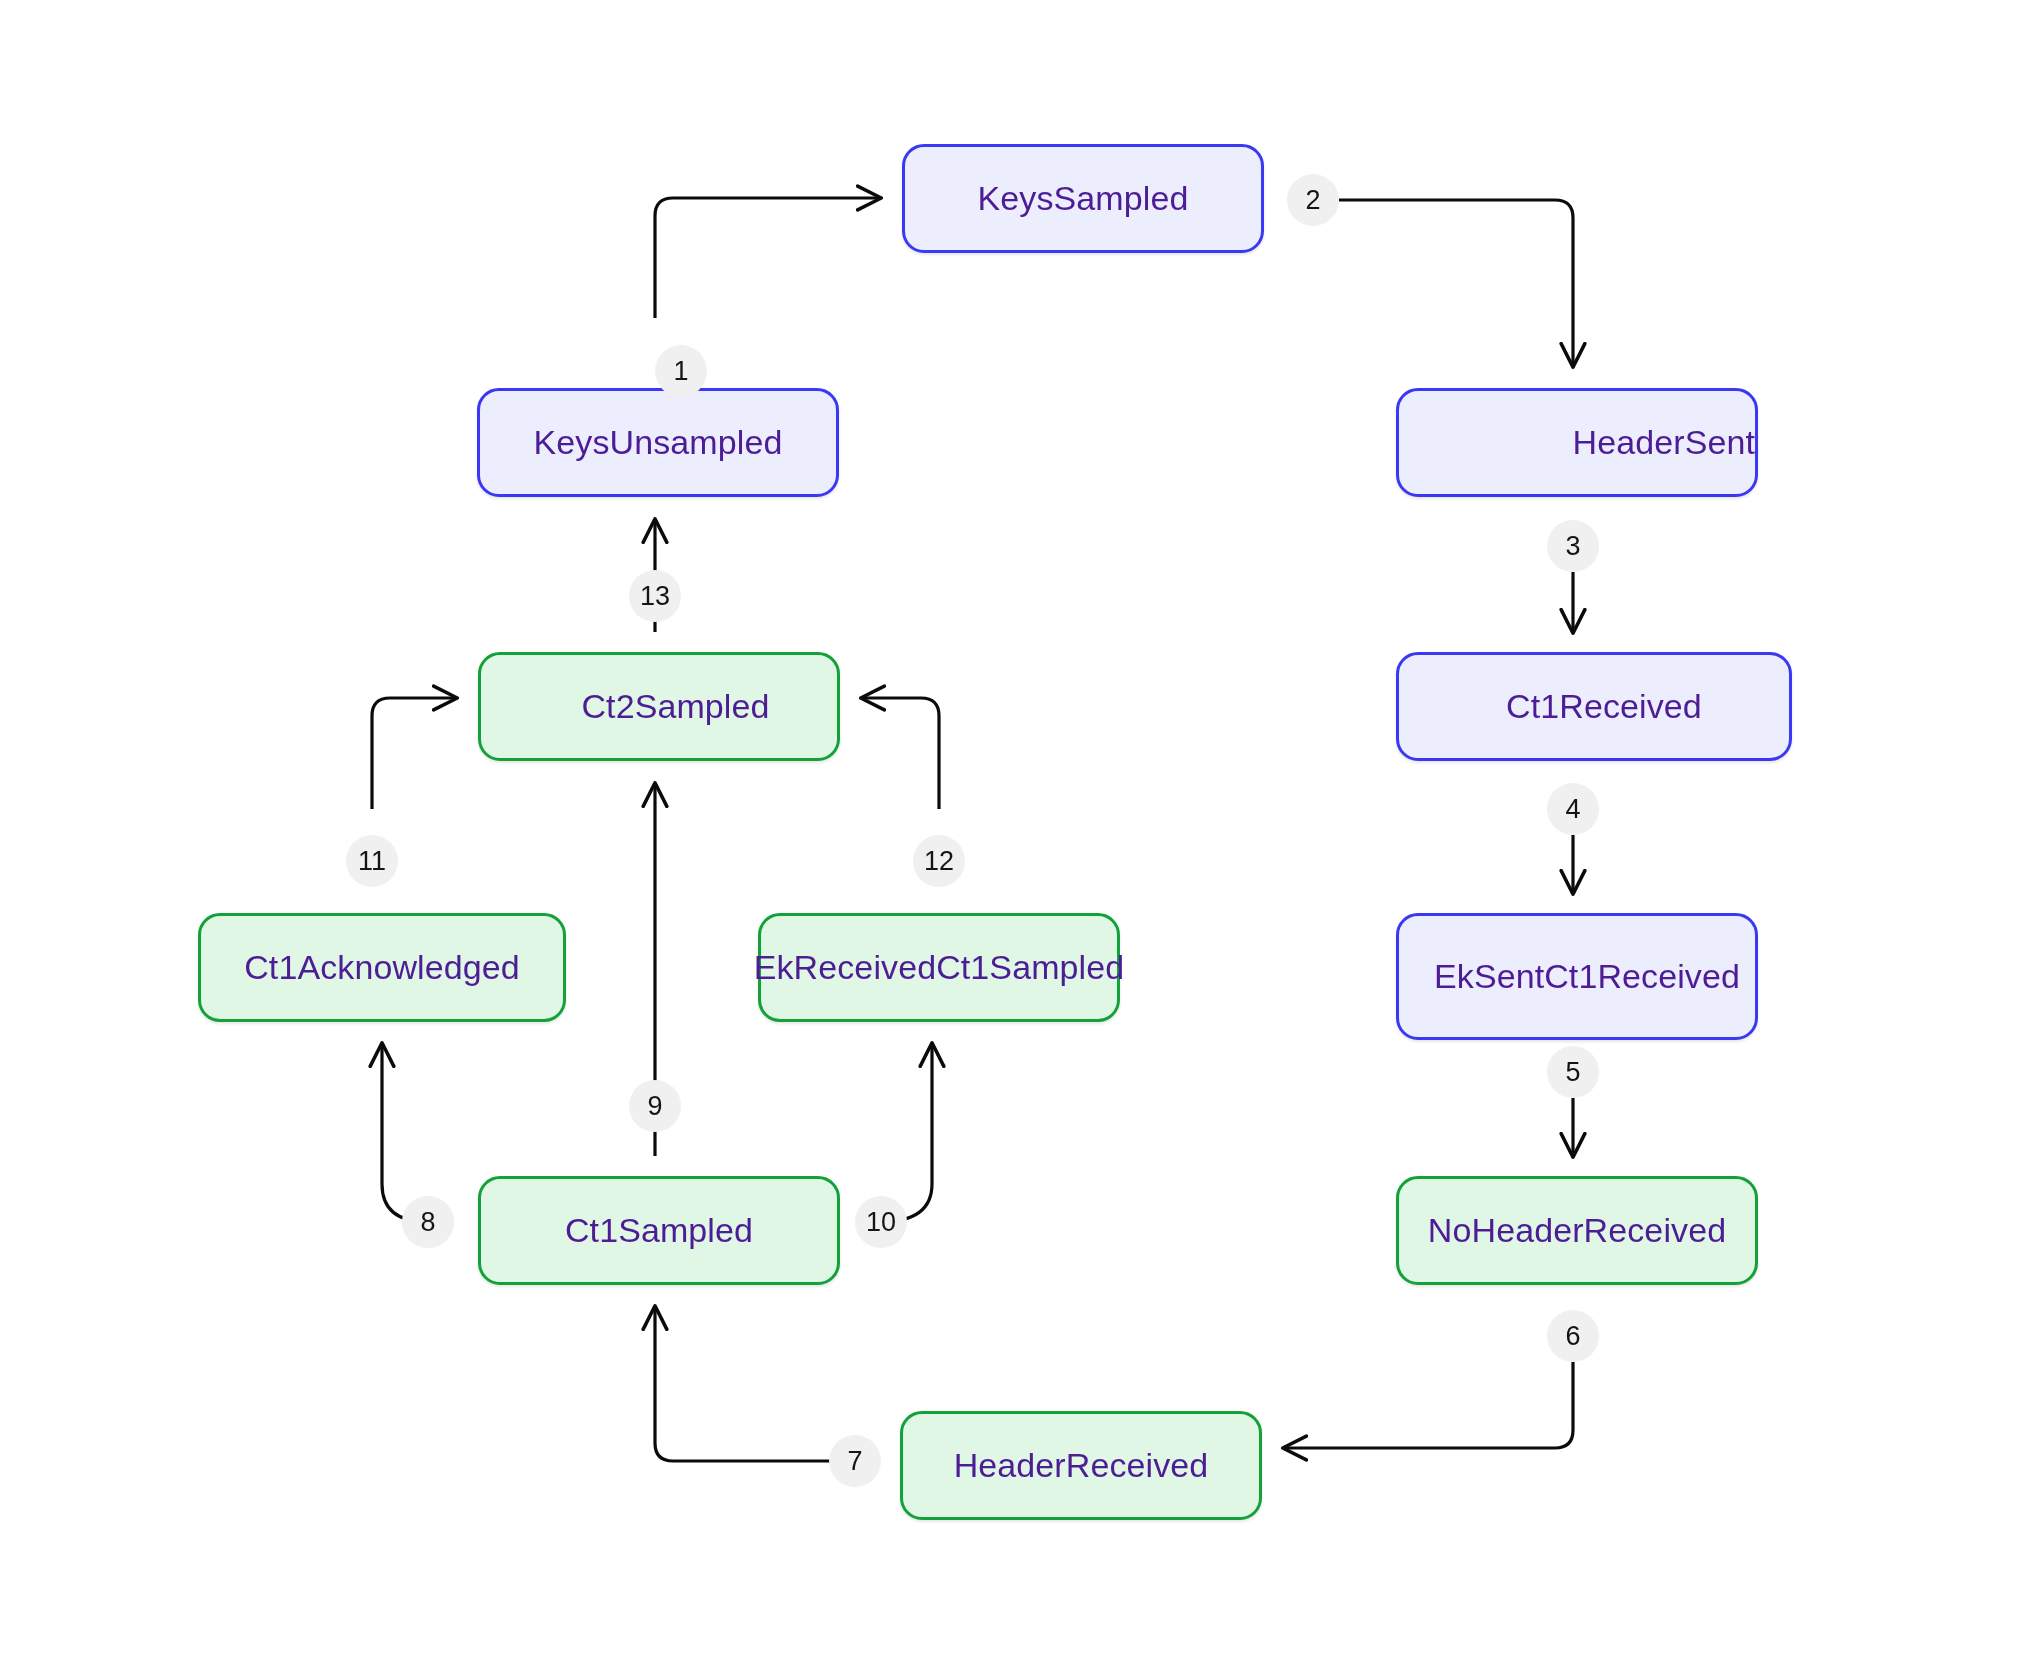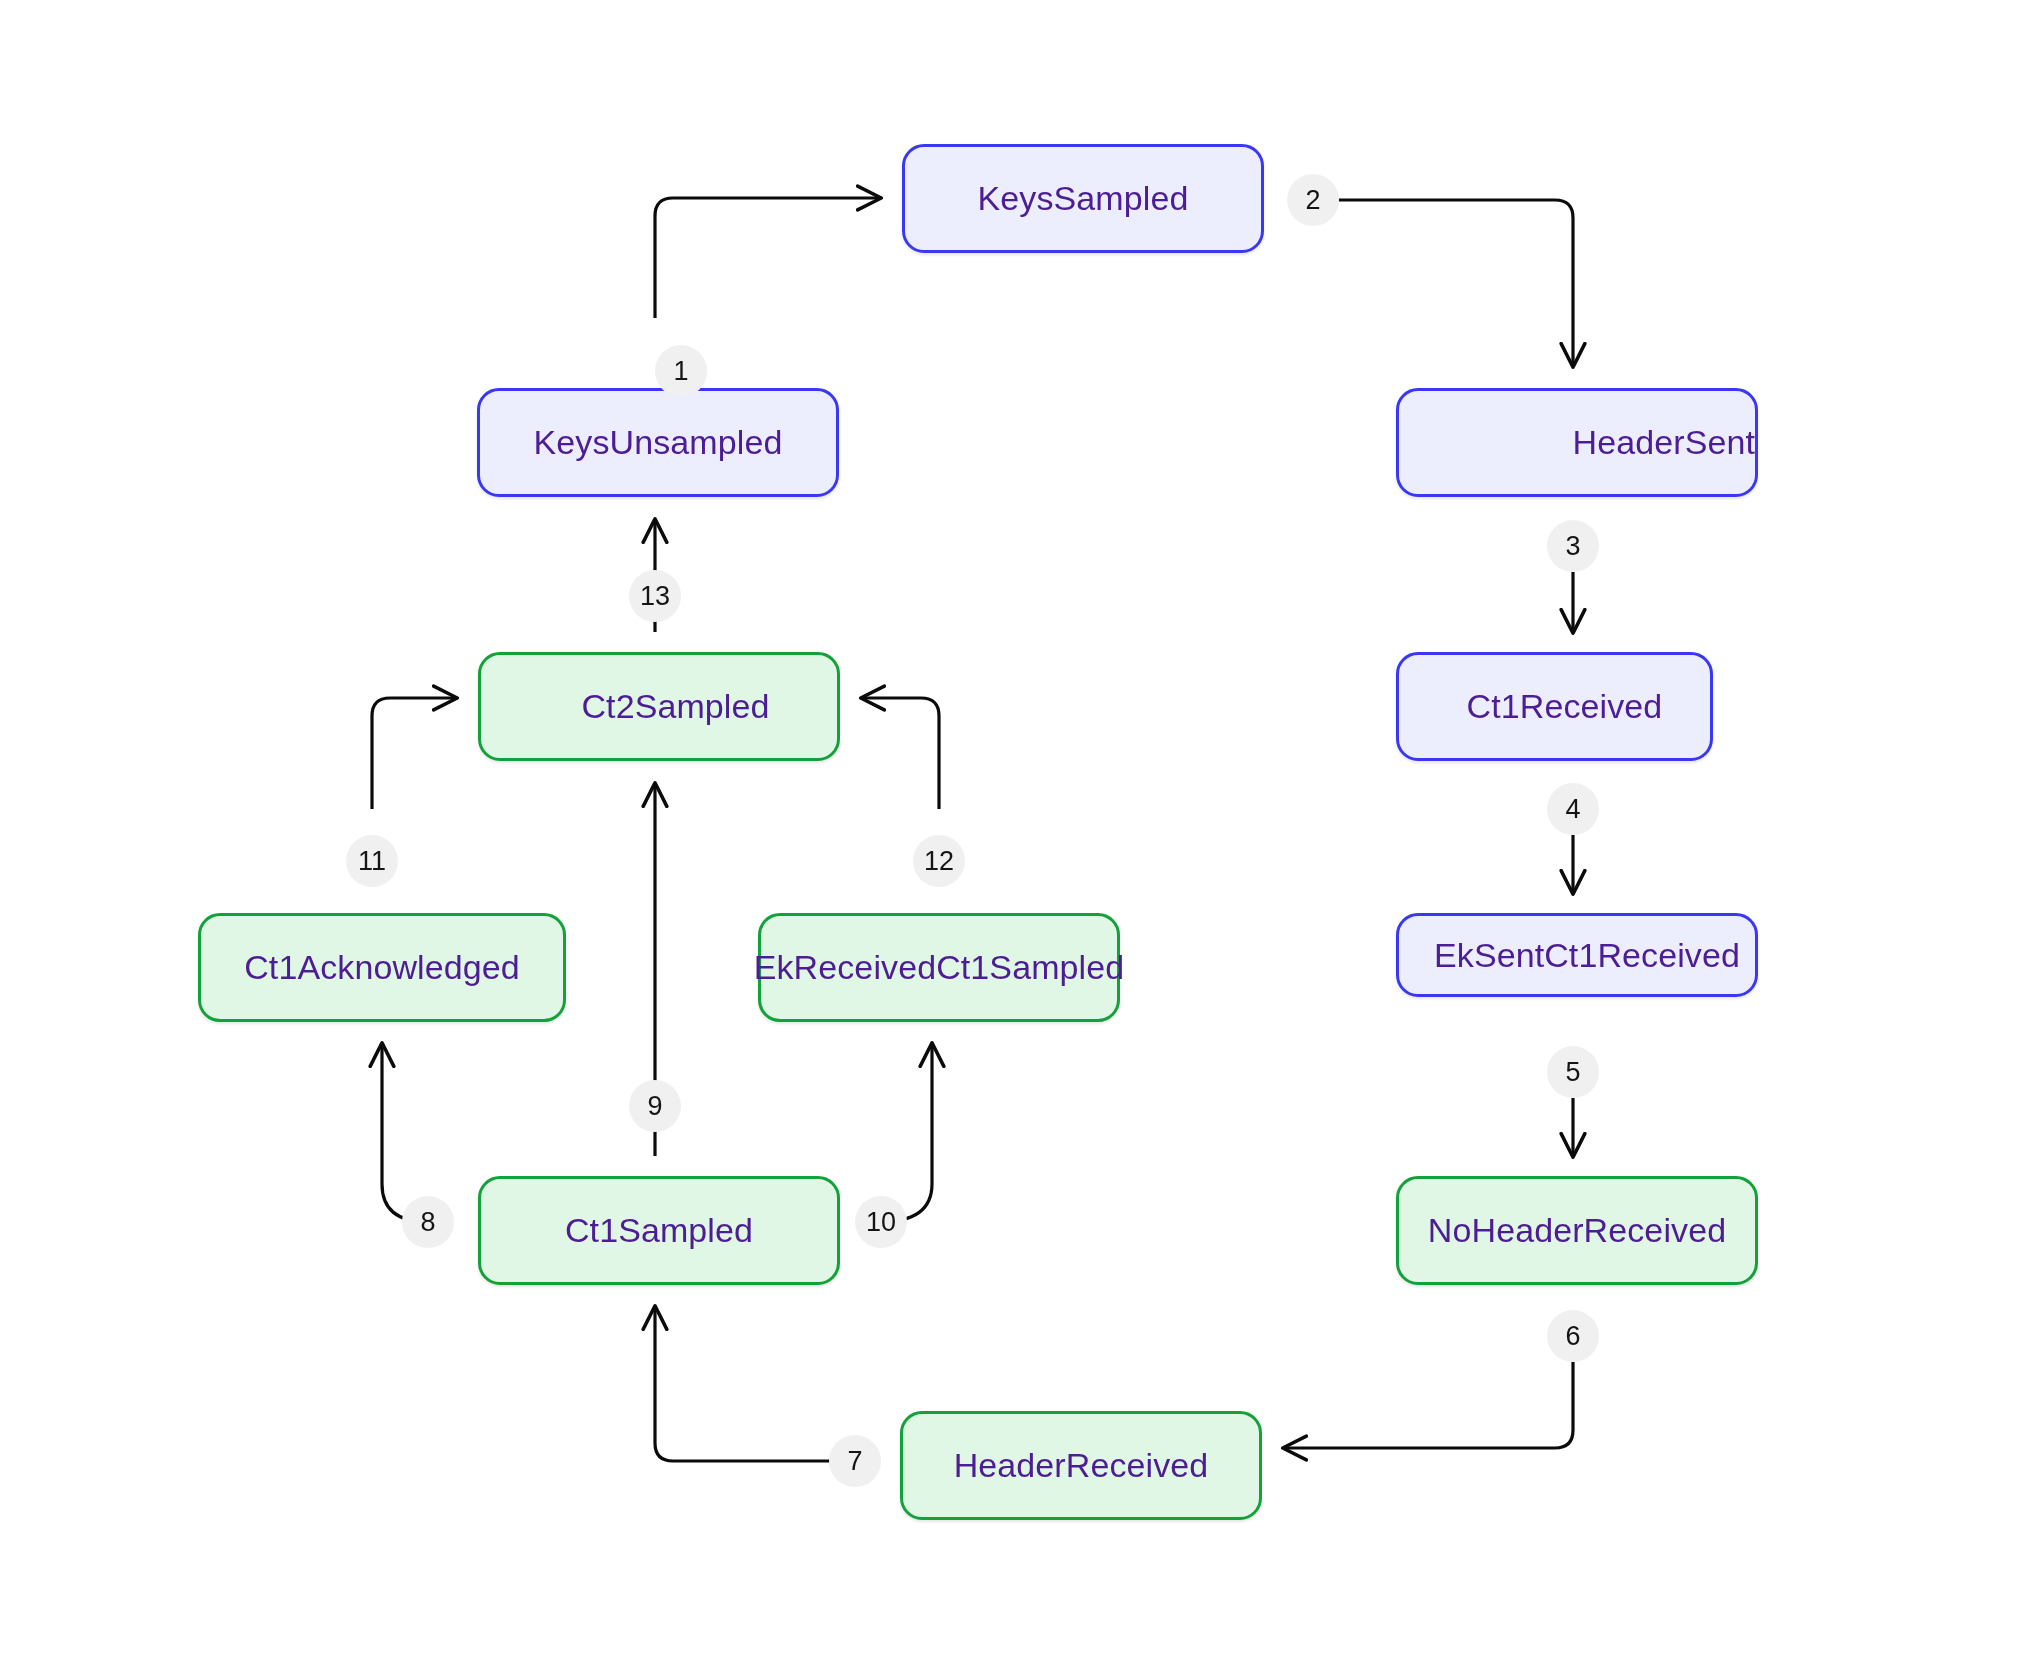--- a/index.html
+++ b/index.html
@@ -96,27 +96,27 @@
   <div id="node-container">
       <div class="node blue" style="left: 902px; top: 144px; width: 362px; height: 109px;">
         <span>KeysSampled</span>
       </div>
       <div class="node blue" style="left: 477px; top: 388px; width: 362px; height: 109px;">
         <span>KeysUnsampled</span>
       </div>
       <div class="node blue" style="left: 1396px; top: 388px; width: 362px; height: 109px; justify-content: flex-end;">
         <span>HeaderSent</span>
       </div>
-      <div class="node blue" style="left: 1396px; top: 652px; width: 317px; height: 109px; padding-left: 20px;">
+      <div class="node blue" style="left: 1396px; top: 652px; width: 396px; height: 109px; padding-left: 20px;">
         <span>Ct1Received</span>
       </div>
       <div class="node green" style="left: 478px; top: 652px; width: 362px; height: 109px; padding-left: 33px;">
         <span>Ct2Sampled</span>
       </div>
-      <div class="node blue" style="left: 1396px; top: 913px; width: 362px; height: 84px; padding-left: 20px;">
+      <div class="node blue" style="left: 1396px; top: 913px; width: 362px; height: 127px; padding-left: 20px;">
         <span>EkSentCt1Received</span>
       </div>
       <div class="node green" style="left: 198px; top: 913px; width: 368px; height: 109px;">
         <span>Ct1Acknowledged</span>
       </div>
       <div class="node green" style="left: 758px; top: 913px; width: 362px; height: 109px;">
         <span>EkReceivedCt1Sampled</span>
       </div>
       <div class="node green" style="left: 1396px; top: 1176px; width: 362px; height: 109px; text-align: center;">
         <span>NoHeaderReceived</span>

